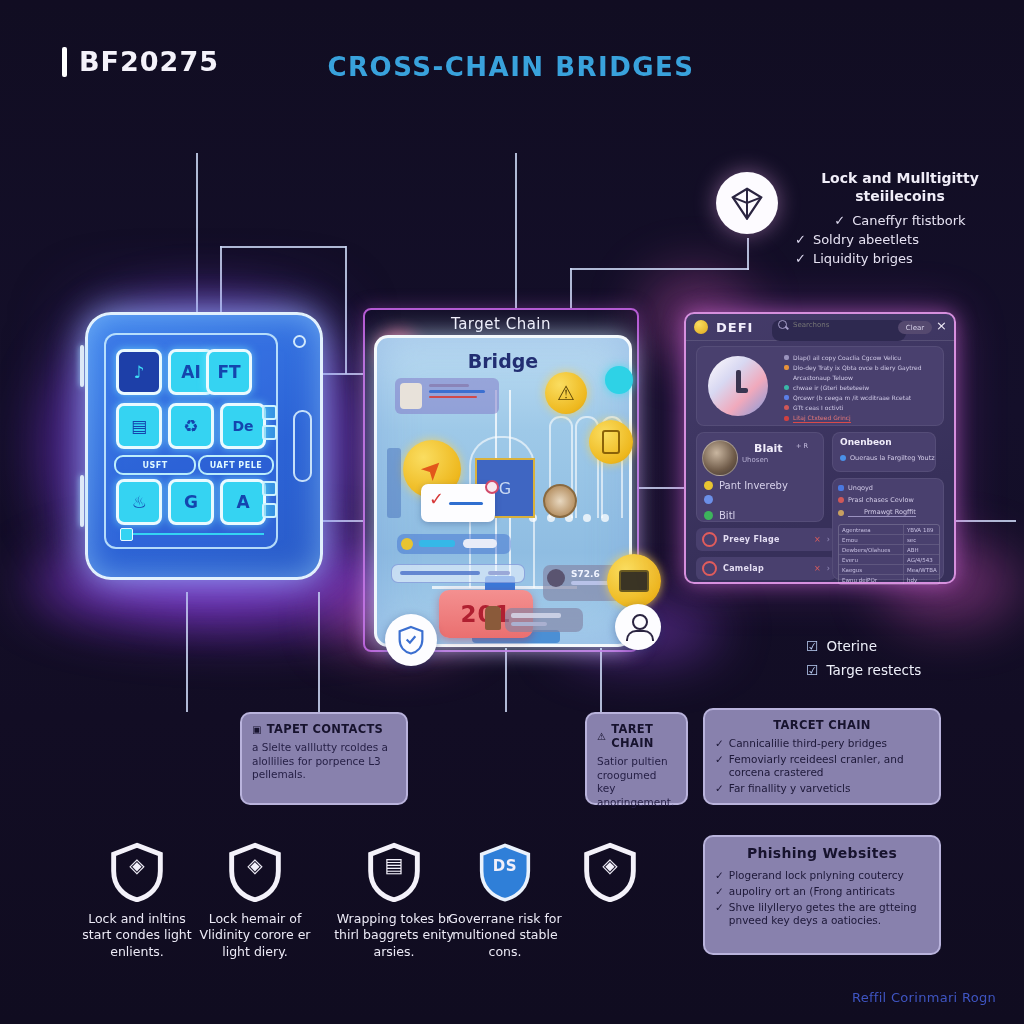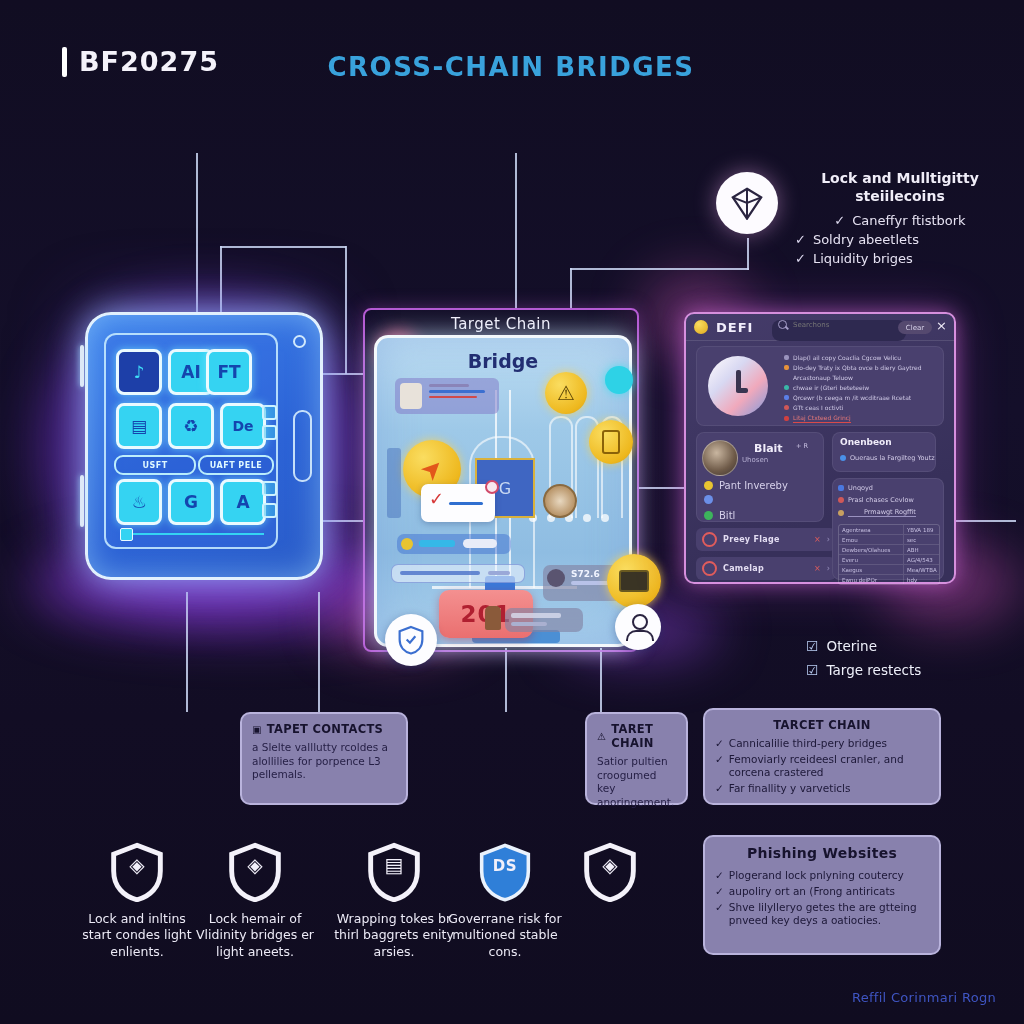--- a/index.html
+++ b/index.html
@@ -476,21 +476,21 @@
     </div>
     <div class="shield-cap">Lock and inltins start condes light enlients.</div>
   </div>
   <div class="shield-wrap" style="left:190px;top:842px;width:130px;">
     <div class="shield-ic">
       <svg width="54" height="60" viewBox="0 0 24 27">
           <path d="M12 1.5 L22.5 5.5 V13 C22.5 20 18 24.5 12 26 C6 24.5 1.5 20 1.5 13 V5.5 Z" fill="none" stroke="#f4f2fa" stroke-width="2.2"></path>
         </svg>
       <span class="glyph">◈</span>
     </div>
-    <div class="shield-cap">Lock hemair of Vlidinity bridges er light aneets.</div>
+    <div class="shield-cap">Lock hemair of Vlidinity corore er light diery.</div>
   </div>
   <div class="shield-wrap" style="left:328px;top:842px;width:132px;">
     <div class="shield-ic">
       <svg width="54" height="60" viewBox="0 0 24 27">
           <path d="M12 1.5 L22.5 5.5 V13 C22.5 20 18 24.5 12 26 C6 24.5 1.5 20 1.5 13 V5.5 Z" fill="none" stroke="#f4f2fa" stroke-width="2.2"></path>
         </svg>
       <span class="glyph">▤</span>
     </div>
     <div class="shield-cap">Wrapping tokes br thirl baggrets enity arsies.</div>
   </div>

